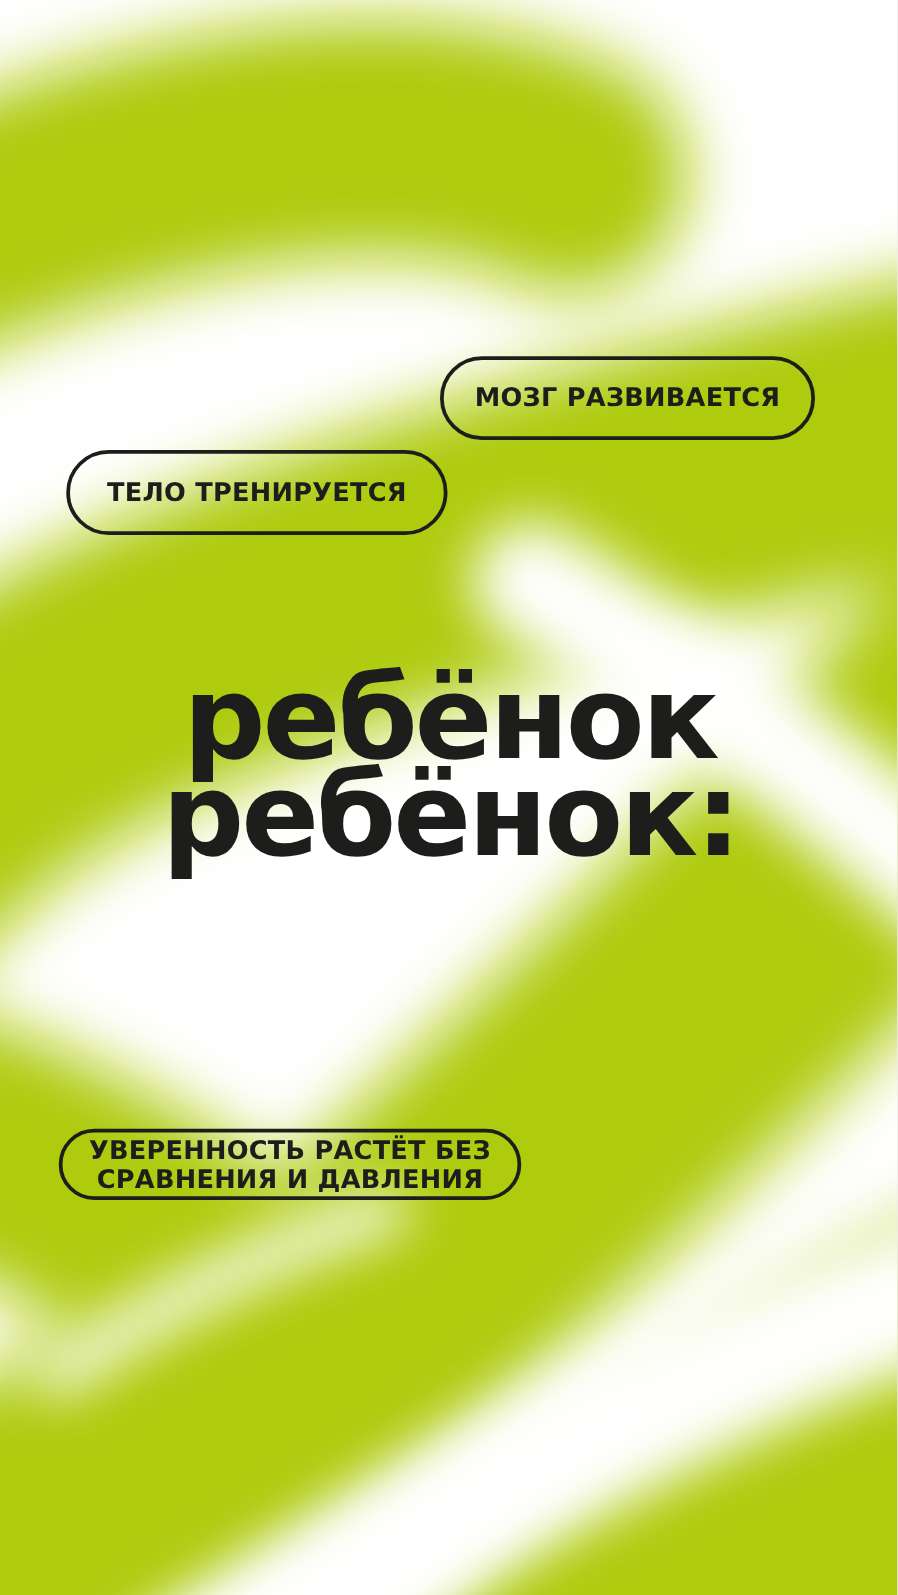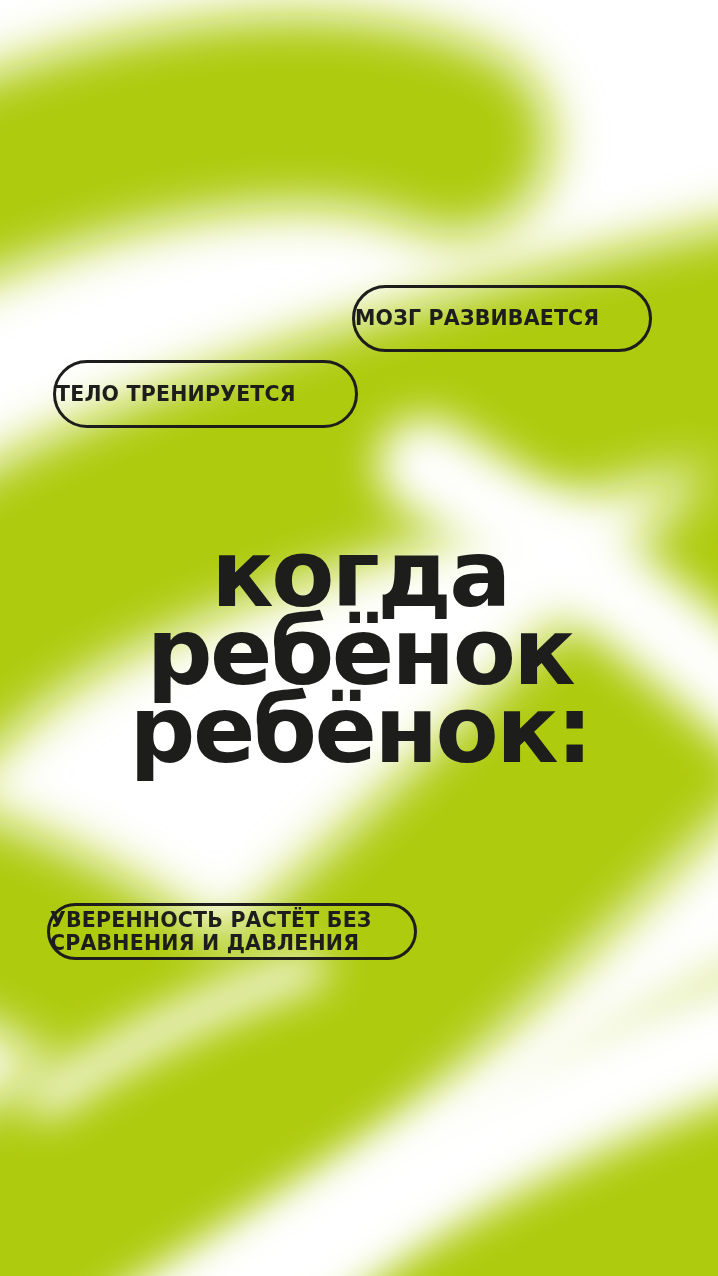--- a/index.html
+++ b/index.html
@@ -11,21 +11,21 @@
     overflow:hidden;
     font-family:"DejaVu Sans","Liberation Sans",sans-serif;
   }
   .blob{position:absolute;left:0;top:0;width:718px;height:1276px;display:block;}
   .badge{
     position:absolute;
     box-sizing:border-box;
     border:3px solid var(--ink,#1d1d1b);
     border-radius:40px;
     background:transparent;
-    display:flex;flex-direction:column;align-items:flex-start;justify-content:center;
+    display:flex;flex-direction:column;align-items:center;justify-content:center;
     text-align:center;
     color:var(--ink,#1d1d1b);
     font-weight:bold;
     font-size:20.5px;
     line-height:23px;
     letter-spacing:0.2px;
     text-transform:uppercase;
   }
   .badge span{display:block;white-space:nowrap;}
   .badge-1{left:352px;top:285px;width:300px;height:67px;}
@@ -84,18 +84,17 @@
   </div>
 
 
 
   <div class="badge badge-5">
     <span>УВЕРЕННОСТЬ РАСТЁТ БЕЗ</span>
     <span>СРАВНЕНИЯ И ДАВЛЕНИЯ</span>
   </div>
 
   <h1 class="title">
-    <span>когда</span>
     <span>ребёнок</span>
     <span>ребёнок:</span>
   </h1>
 
 </div>
 
 </body></html>

